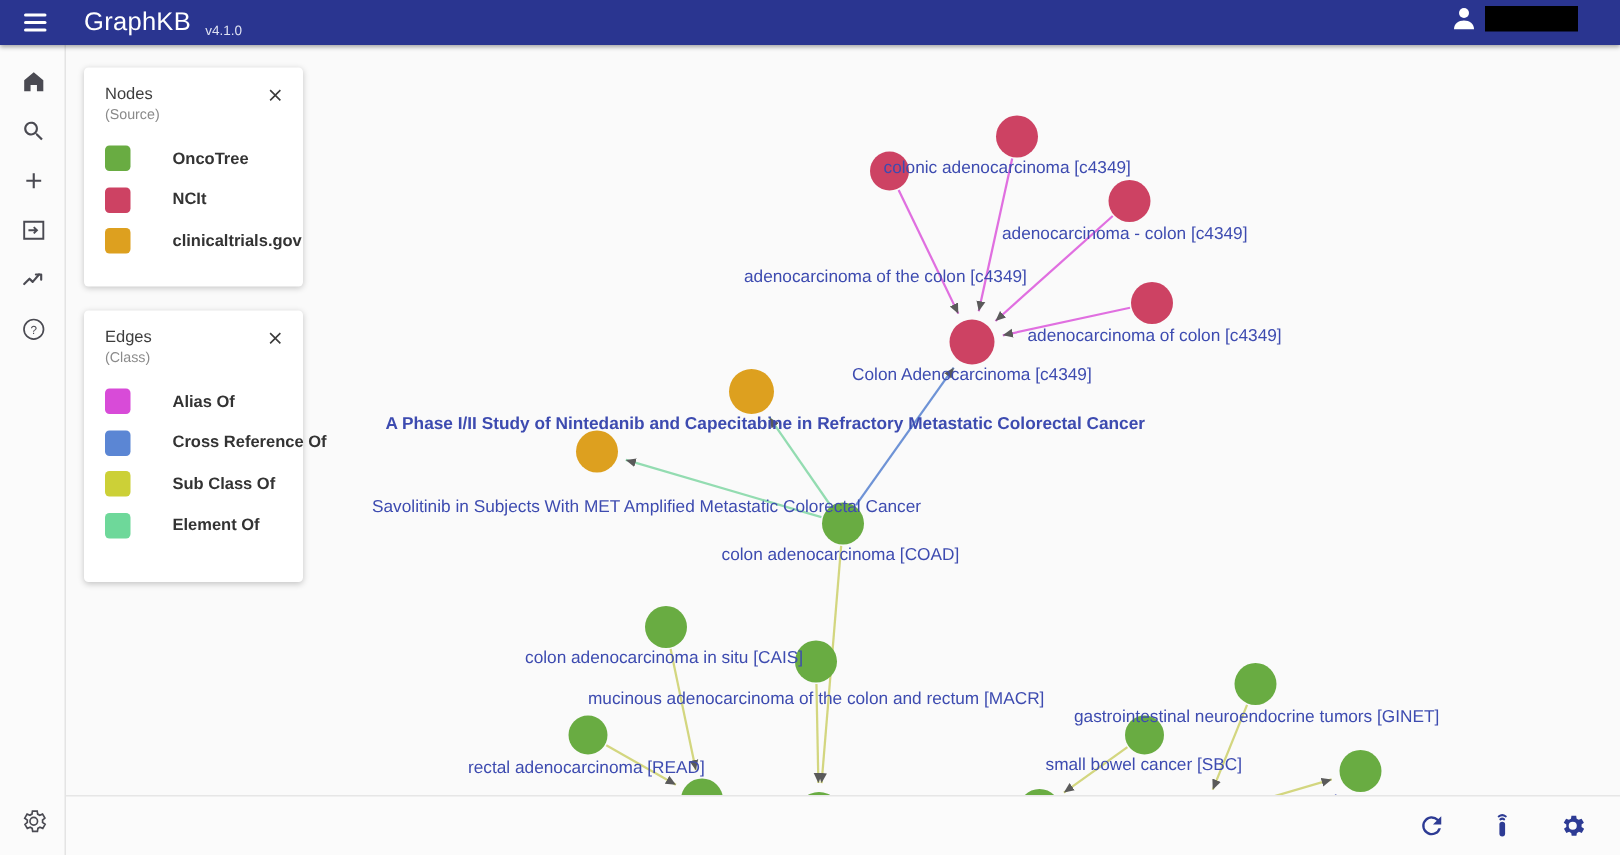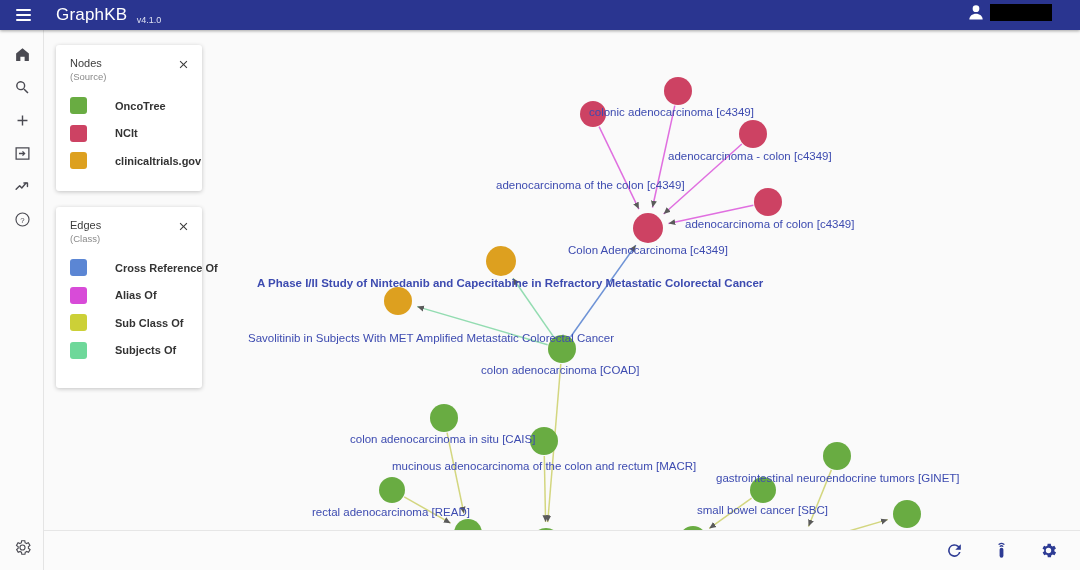--- a/index.html
+++ b/index.html
@@ -228,34 +228,34 @@
       <div class="legend-title">Edges</div>
       <div class="legend-sub">(Class)</div>
       <div class="legend-close">
         <svg width="13" height="13" viewBox="0 0 24 24">
             <path d="M19 6.4 17.6 5 12 10.6 6.4 5 5 6.4 10.6 12 5 17.6 6.4 19 12 13.4 17.6 19 19 17.6 13.4 12z" fill="#3c3c3c"></path>
           </svg>
       </div>
     </div>
     <div class="legend-rows" id="legend-edges-rows">
         <div class="legend-row">
+          <div class="swatch" style="background: rgb(216, 75, 216);"></div>
+          <div class="legend-row-label">Alias Of</div>
+        </div>
+        <div class="legend-row">
           <div class="swatch" style="background: rgb(91, 134, 212);"></div>
           <div class="legend-row-label">Cross Reference Of</div>
         </div>
         <div class="legend-row">
-          <div class="swatch" style="background: rgb(216, 75, 216);"></div>
-          <div class="legend-row-label">Alias Of</div>
-        </div>
-        <div class="legend-row">
           <div class="swatch" style="background: rgb(204, 208, 55);"></div>
           <div class="legend-row-label">Sub Class Of</div>
         </div>
         <div class="legend-row">
           <div class="swatch" style="background: rgb(110, 216, 154);"></div>
-          <div class="legend-row-label">Subjects Of</div>
+          <div class="legend-row-label">Element Of</div>
         </div>
       </div>
   </div>
 
   <div class="bottombar">
     <svg width="19" height="19" viewBox="0 0 24 24">
       <path d="M17.6 6.4A8 8 0 1 0 19.7 14h-2.1A6 6 0 1 1 12 6c1.7 0 3.1.7 4.2 1.8L13 11h7V4z"></path>
     </svg>
     <svg width="19" height="19" viewBox="0 0 24 24">
       <path d="M9 4.2a5 5 0 0 1 6 0" fill="none" stroke="#2d3b94" stroke-width="1.7" stroke-linecap="round"></path>

